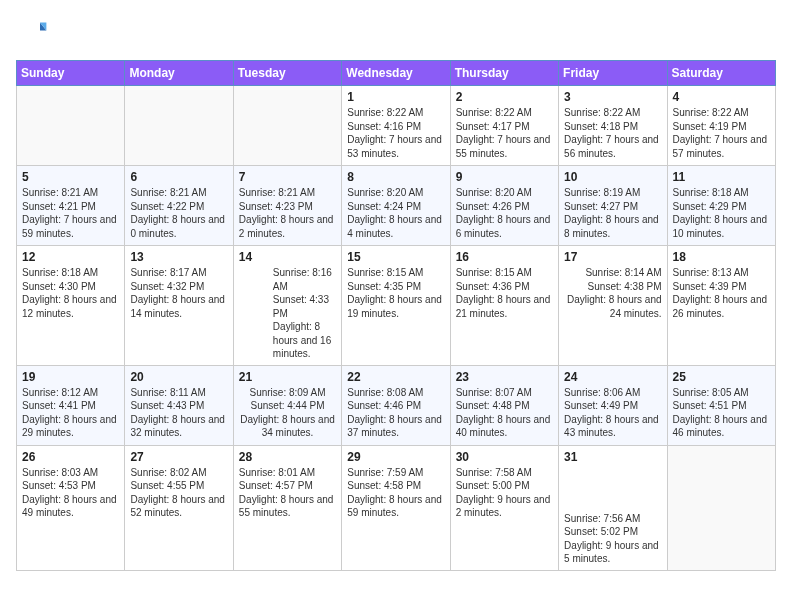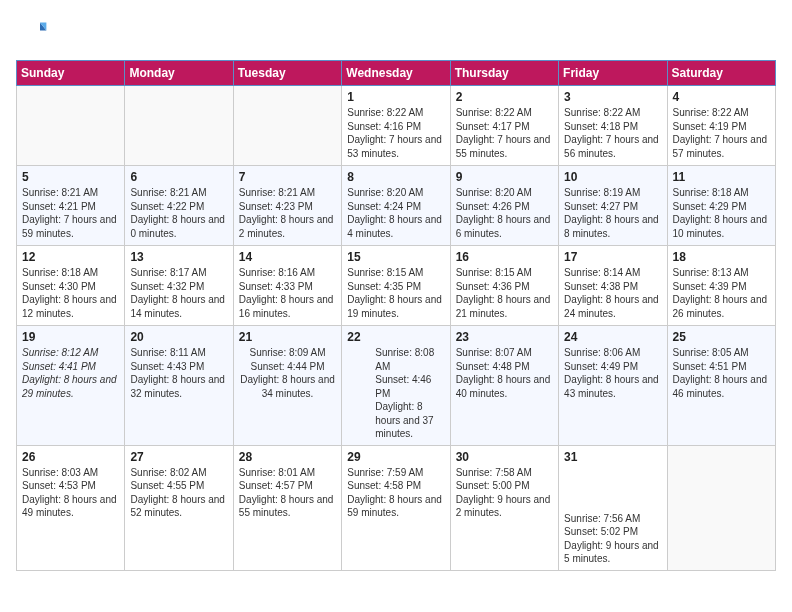--- a/index.html
+++ b/index.html
@@ -51,21 +51,21 @@
     .cal-subtitle {
       font-size: 14px;
       color: #444;
     }
     .calendar {
       width: 100%;
       border-collapse: collapse;
       table-layout: fixed;
     }
     .calendar th {
-      background: #be185d;
+      background: #8b5cf6;
       color: #fff;
       font-size: 12px;
       font-weight: bold;
       padding: 5px 4px;
       text-align: left;
       border: 1px solid #5a8ec8;
     }
     .calendar td {
       vertical-align: top;
       border: 1px solid #ccc;
@@ -213,71 +213,71 @@
 Daylight: 8 hours and 12 minutes.</div>
         </td>
         <td>
           <span class="day-number">13</span>
           <div class="day-info" style="white-space: pre-line;">Sunrise: 8:17 AM
 Sunset: 4:32 PM
 Daylight: 8 hours and 14 minutes.</div>
         </td>
         <td>
           <span class="day-number">14</span>
-          <div class="day-info" style="white-space: pre-line;">Sunrise: 8:16 AM
+          <div class="day-info" style="white-space: pre-line; margin-left: 34px;">Sunrise: 8:16 AM
 Sunset: 4:33 PM
 Daylight: 8 hours and 16 minutes.</div>
         </td>
         <td>
           <span class="day-number">15</span>
           <div class="day-info" style="white-space: pre-line;">Sunrise: 8:15 AM
 Sunset: 4:35 PM
 Daylight: 8 hours and 19 minutes.</div>
         </td>
         <td>
           <span class="day-number">16</span>
           <div class="day-info" style="white-space: pre-line;">Sunrise: 8:15 AM
 Sunset: 4:36 PM
 Daylight: 8 hours and 21 minutes.</div>
         </td>
         <td>
           <span class="day-number">17</span>
-          <div class="day-info" style="white-space: pre-line;">Sunrise: 8:14 AM
+          <div class="day-info" style="white-space: pre-line; text-align: right;">Sunrise: 8:14 AM
 Sunset: 4:38 PM
 Daylight: 8 hours and 24 minutes.</div>
         </td>
         <td>
           <span class="day-number">18</span>
           <div class="day-info" style="white-space: pre-line;">Sunrise: 8:13 AM
 Sunset: 4:39 PM
 Daylight: 8 hours and 26 minutes.</div>
         </td>
       </tr>
       <tr>
         <td>
           <span class="day-number">19</span>
-          <div class="day-info" style="white-space: pre-line; font-style: italic;">Sunrise: 8:12 AM
+          <div class="day-info" style="white-space: pre-line;">Sunrise: 8:12 AM
 Sunset: 4:41 PM
 Daylight: 8 hours and 29 minutes.</div>
         </td>
         <td>
           <span class="day-number">20</span>
           <div class="day-info" style="white-space: pre-line;">Sunrise: 8:11 AM
 Sunset: 4:43 PM
 Daylight: 8 hours and 32 minutes.</div>
         </td>
         <td>
           <span class="day-number">21</span>
           <div class="day-info" style="white-space: pre-line; text-align: center;">Sunrise: 8:09 AM
 Sunset: 4:44 PM
 Daylight: 8 hours and 34 minutes.</div>
         </td>
         <td>
           <span class="day-number">22</span>
-          <div class="day-info" style="white-space: pre-line; margin-left: 28px;">Sunrise: 8:08 AM
+          <div class="day-info" style="white-space: pre-line;">Sunrise: 8:08 AM
 Sunset: 4:46 PM
 Daylight: 8 hours and 37 minutes.</div>
         </td>
         <td>
           <span class="day-number">23</span>
           <div class="day-info" style="white-space: pre-line;">Sunrise: 8:07 AM
 Sunset: 4:48 PM
 Daylight: 8 hours and 40 minutes.</div>
         </td>
         <td>

